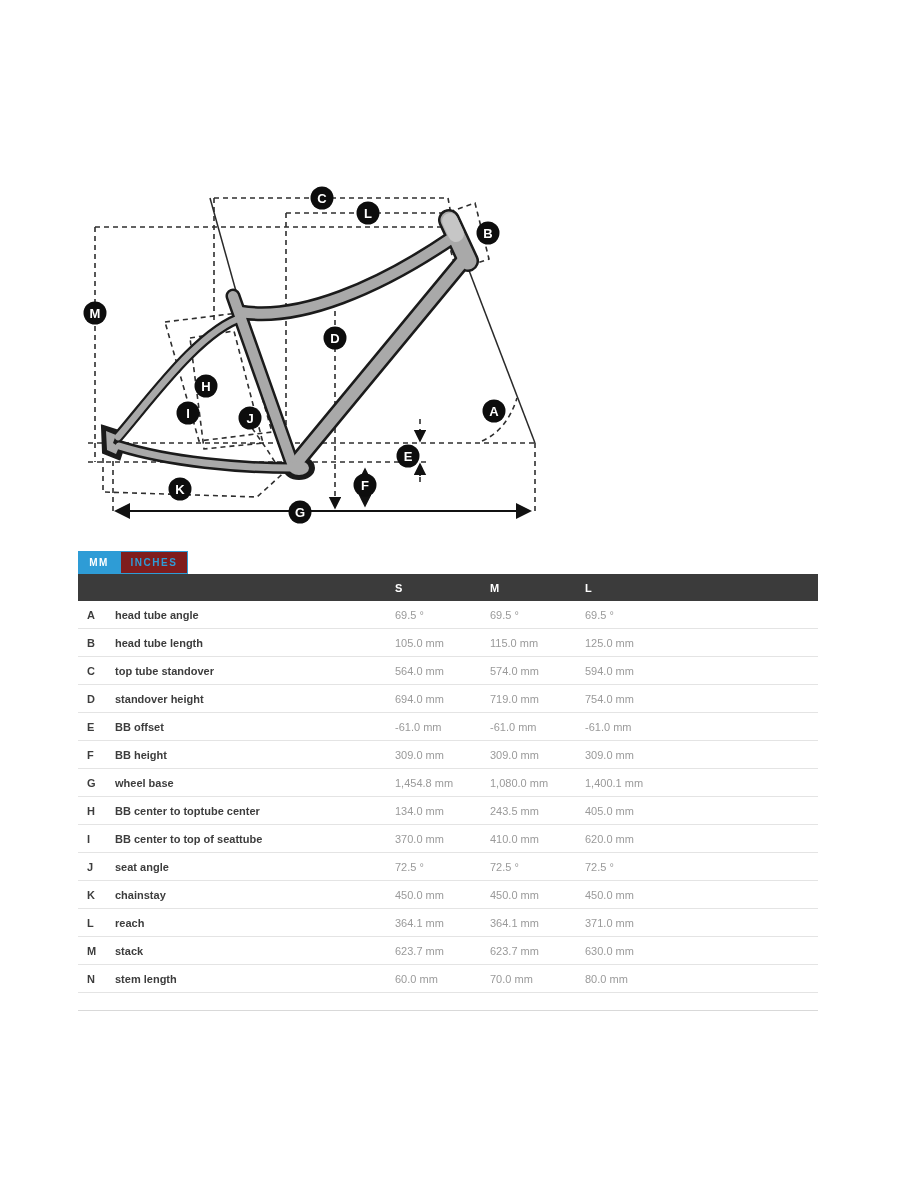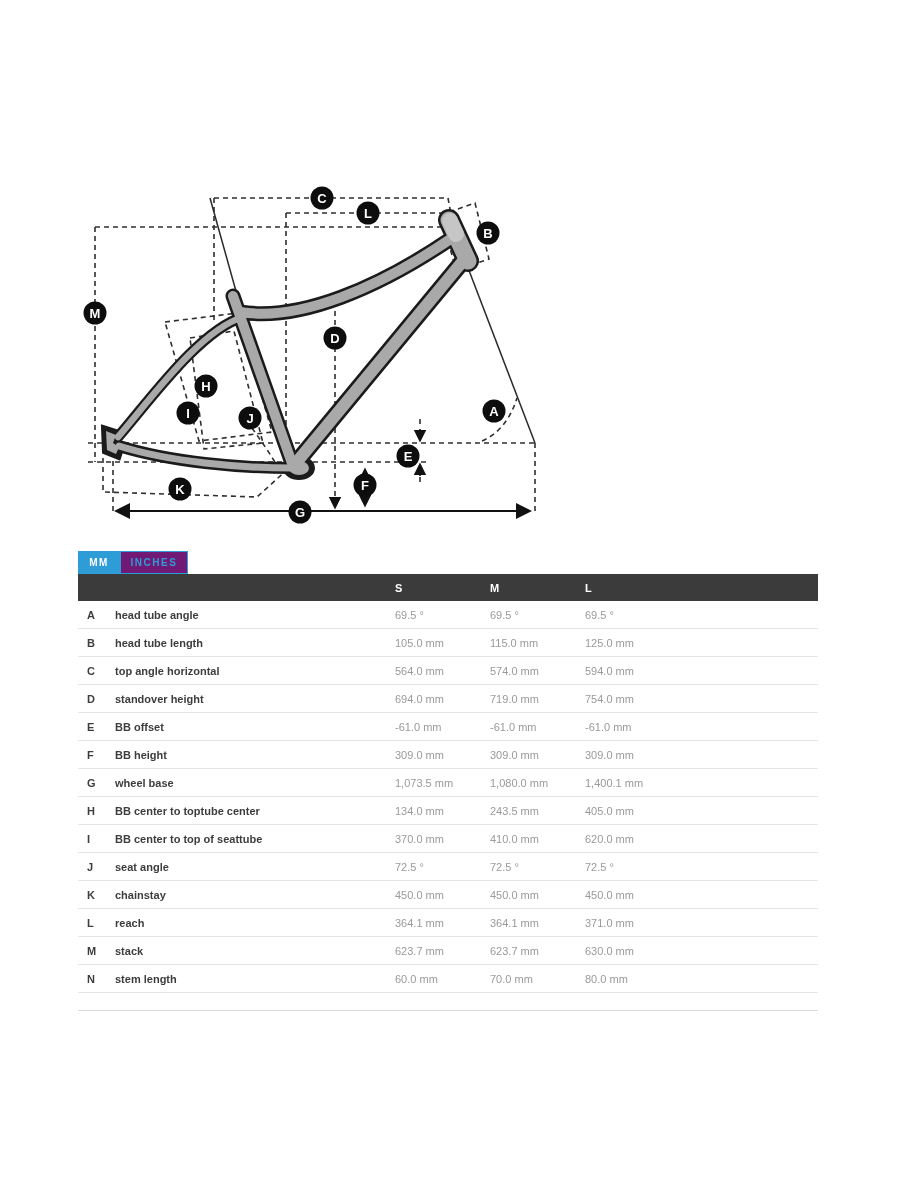--- a/index.html
+++ b/index.html
@@ -9,21 +9,21 @@
 
   
   .diagram { position:absolute; left:0; top:0; width:900px; height:545px; }
 
   
   .geo-panel { position:absolute; left:78px; top:551px; width:740px; }
   .tabs { display:flex; height:23px; }
   .tab { display:flex; align-items:center; justify-content:center;
          font-size:10px; font-weight:bold; letter-spacing:1.5px; cursor:pointer; }
   .tab-mm { width:42px; background:#2e9cd6; color:#ffffff; }
-  .tab-inches { width:68px; background:#701a75; color:#2e9cd6; border:1px solid #2e9cd6; }
+  .tab-inches { width:68px; background:#7f1d1d; color:#2e9cd6; border:1px solid #2e9cd6; }
 
   .geo-table { width:740px; border-bottom:1px solid #d9d9d9; }
   .thead { display:grid; grid-template-columns:37px 280px 95px 95px 1fr;
            background:#3b3b3b; color:#ffffff; height:27px; align-items:center;
            font-size:11px; font-weight:bold; }
   .trow { display:grid; grid-template-columns:37px 280px 95px 95px 1fr;
           height:28px; align-items:center; border-bottom:1px solid #e4e4e4;
           font-size:11px; }
   .cell-letter { padding-left:9px; font-weight:bold; color:#3d3d3d; }
   .cell-name   { font-weight:bold; color:#3d3d3d; }
@@ -173,21 +173,21 @@
           </div>
           <div class="trow">
             <span class="cell-letter">B</span>
             <span class="cell-name">head tube length</span>
             <span class="cell-val">105.0 mm</span>
             <span class="cell-val">115.0 mm</span>
             <span class="cell-val">125.0 mm</span>
           </div>
           <div class="trow">
             <span class="cell-letter">C</span>
-            <span class="cell-name">top angle horizontal</span>
+            <span class="cell-name">top tube standover</span>
             <span class="cell-val">564.0 mm</span>
             <span class="cell-val">574.0 mm</span>
             <span class="cell-val">594.0 mm</span>
           </div>
           <div class="trow">
             <span class="cell-letter">D</span>
             <span class="cell-name">standover height</span>
             <span class="cell-val">694.0 mm</span>
             <span class="cell-val">719.0 mm</span>
             <span class="cell-val">754.0 mm</span>
@@ -202,21 +202,21 @@
           <div class="trow">
             <span class="cell-letter">F</span>
             <span class="cell-name">BB height</span>
             <span class="cell-val">309.0 mm</span>
             <span class="cell-val">309.0 mm</span>
             <span class="cell-val">309.0 mm</span>
           </div>
           <div class="trow">
             <span class="cell-letter">G</span>
             <span class="cell-name">wheel base</span>
-            <span class="cell-val">1,073.5 mm</span>
+            <span class="cell-val">1,454.8 mm</span>
             <span class="cell-val">1,080.0 mm</span>
             <span class="cell-val">1,400.1 mm</span>
           </div>
           <div class="trow">
             <span class="cell-letter">H</span>
             <span class="cell-name">BB center to toptube center</span>
             <span class="cell-val">134.0 mm</span>
             <span class="cell-val">243.5 mm</span>
             <span class="cell-val">405.0 mm</span>
           </div>

